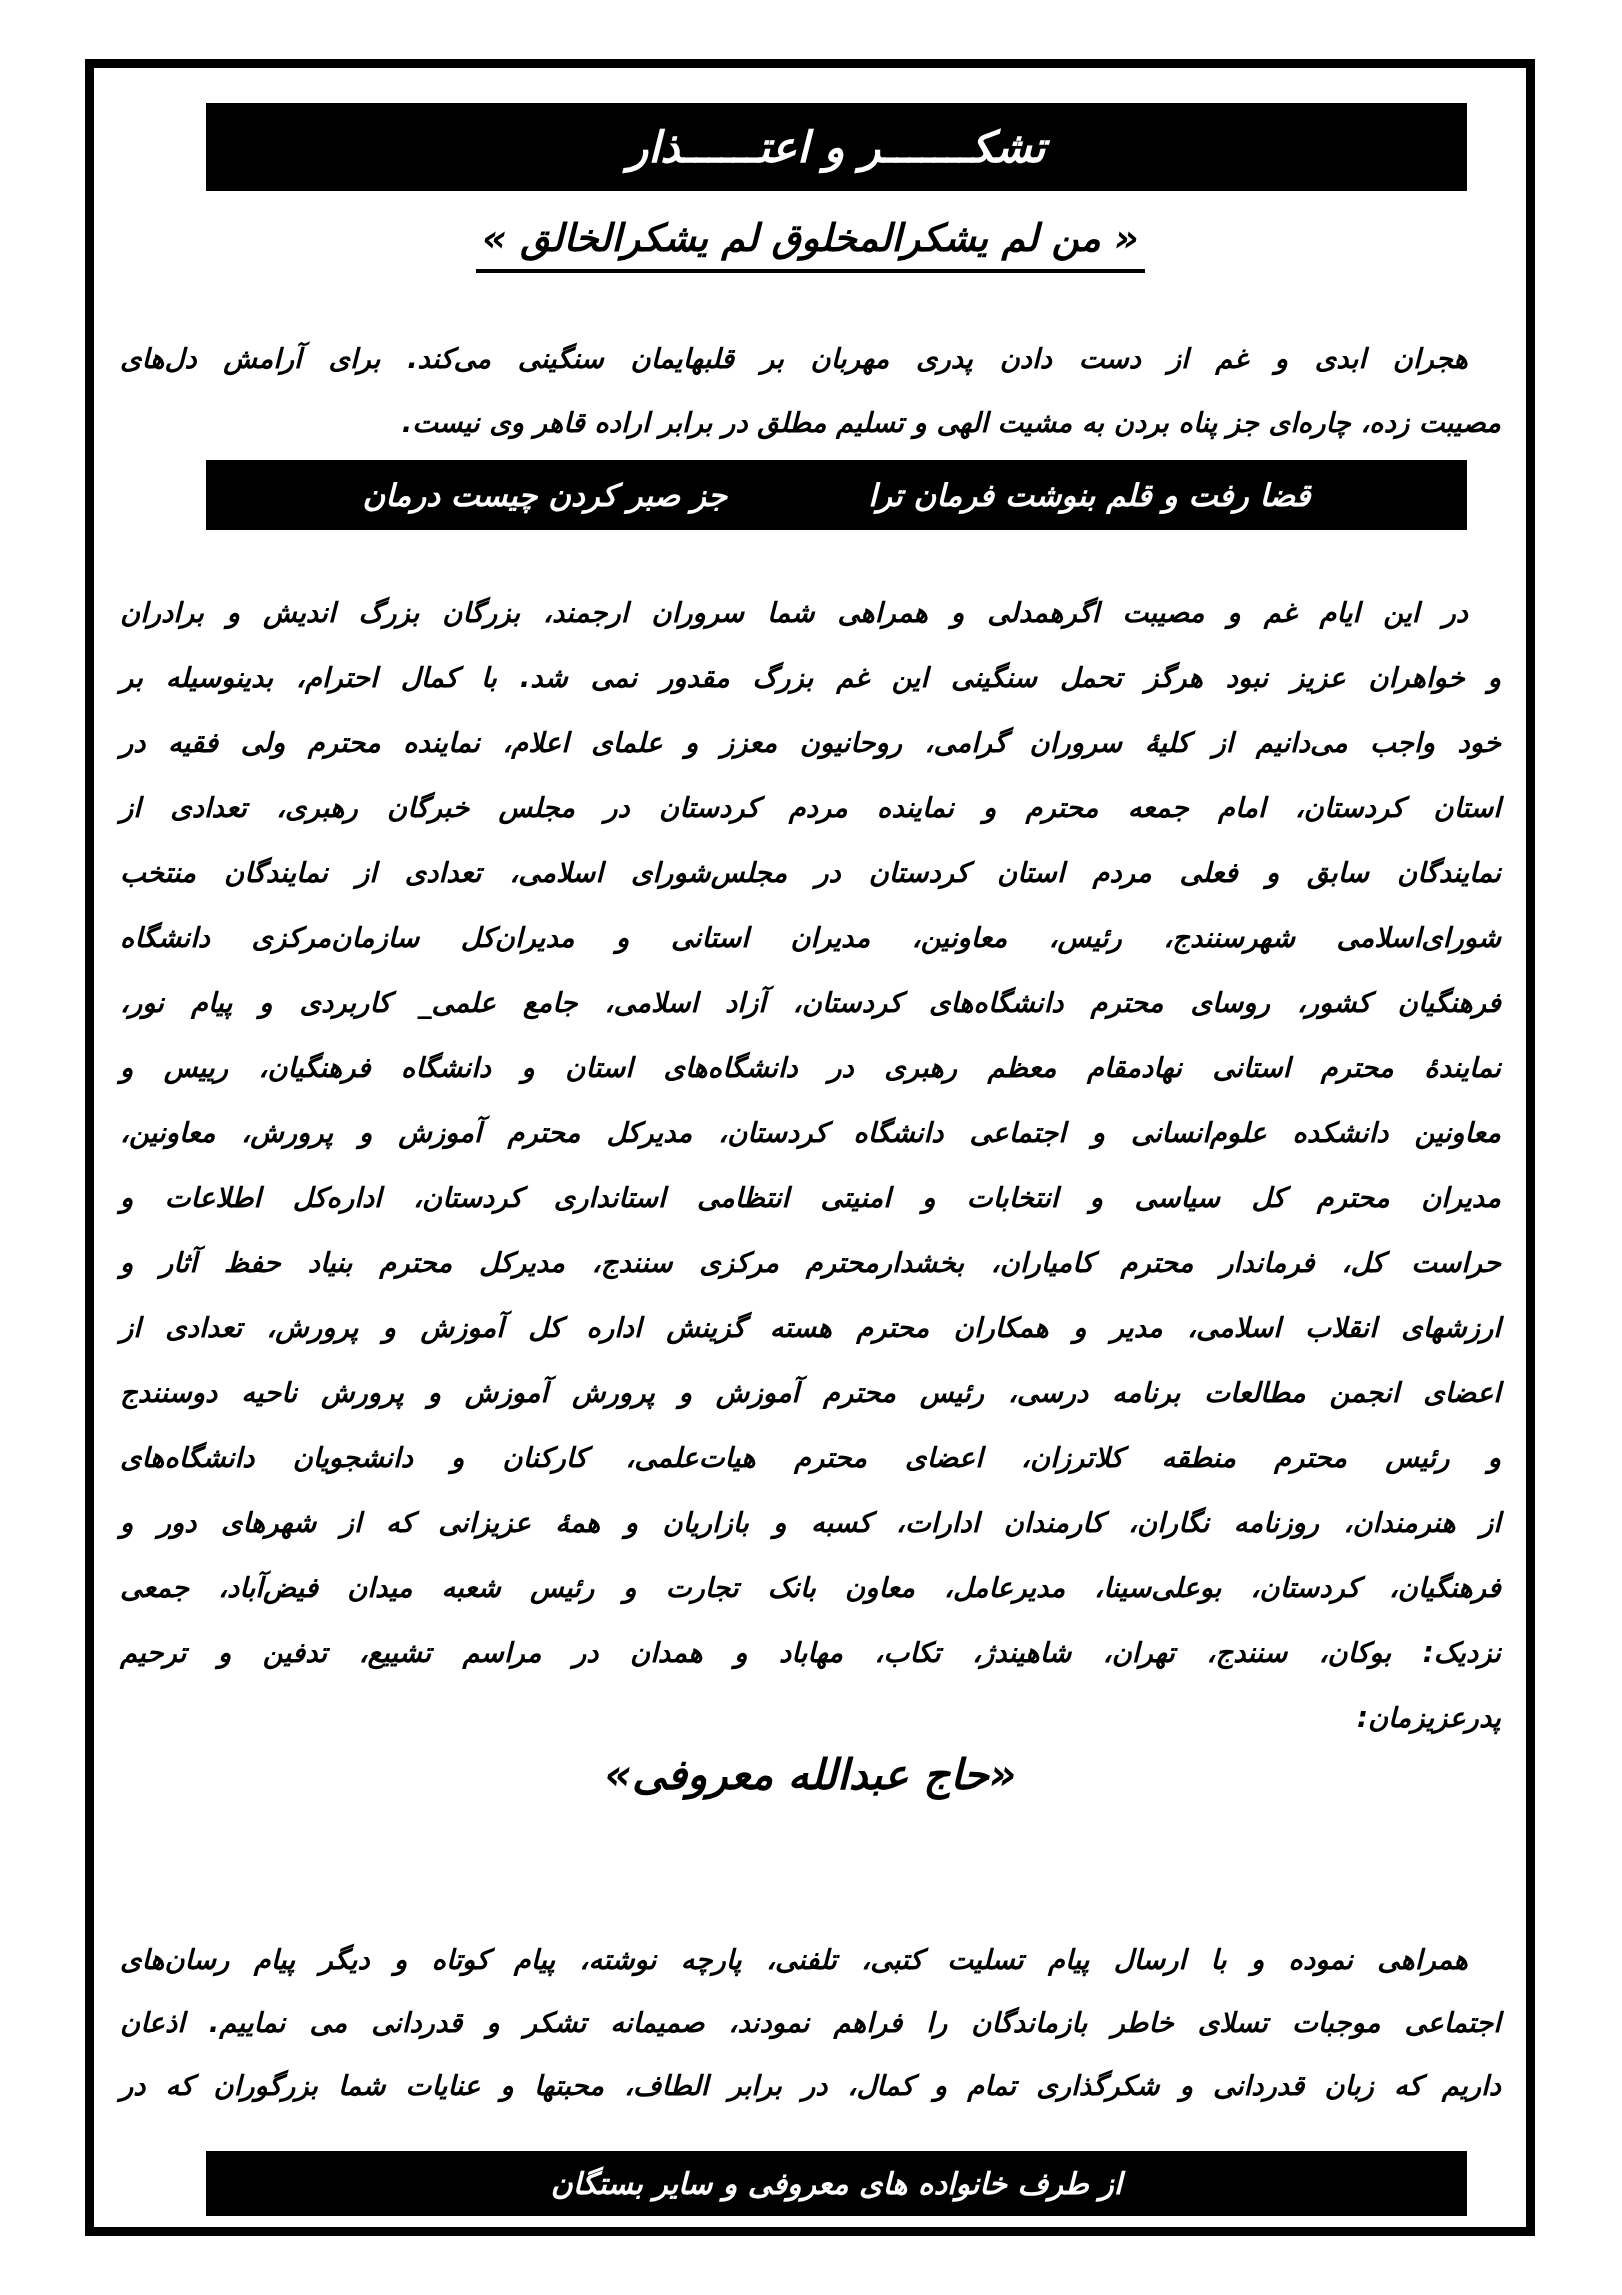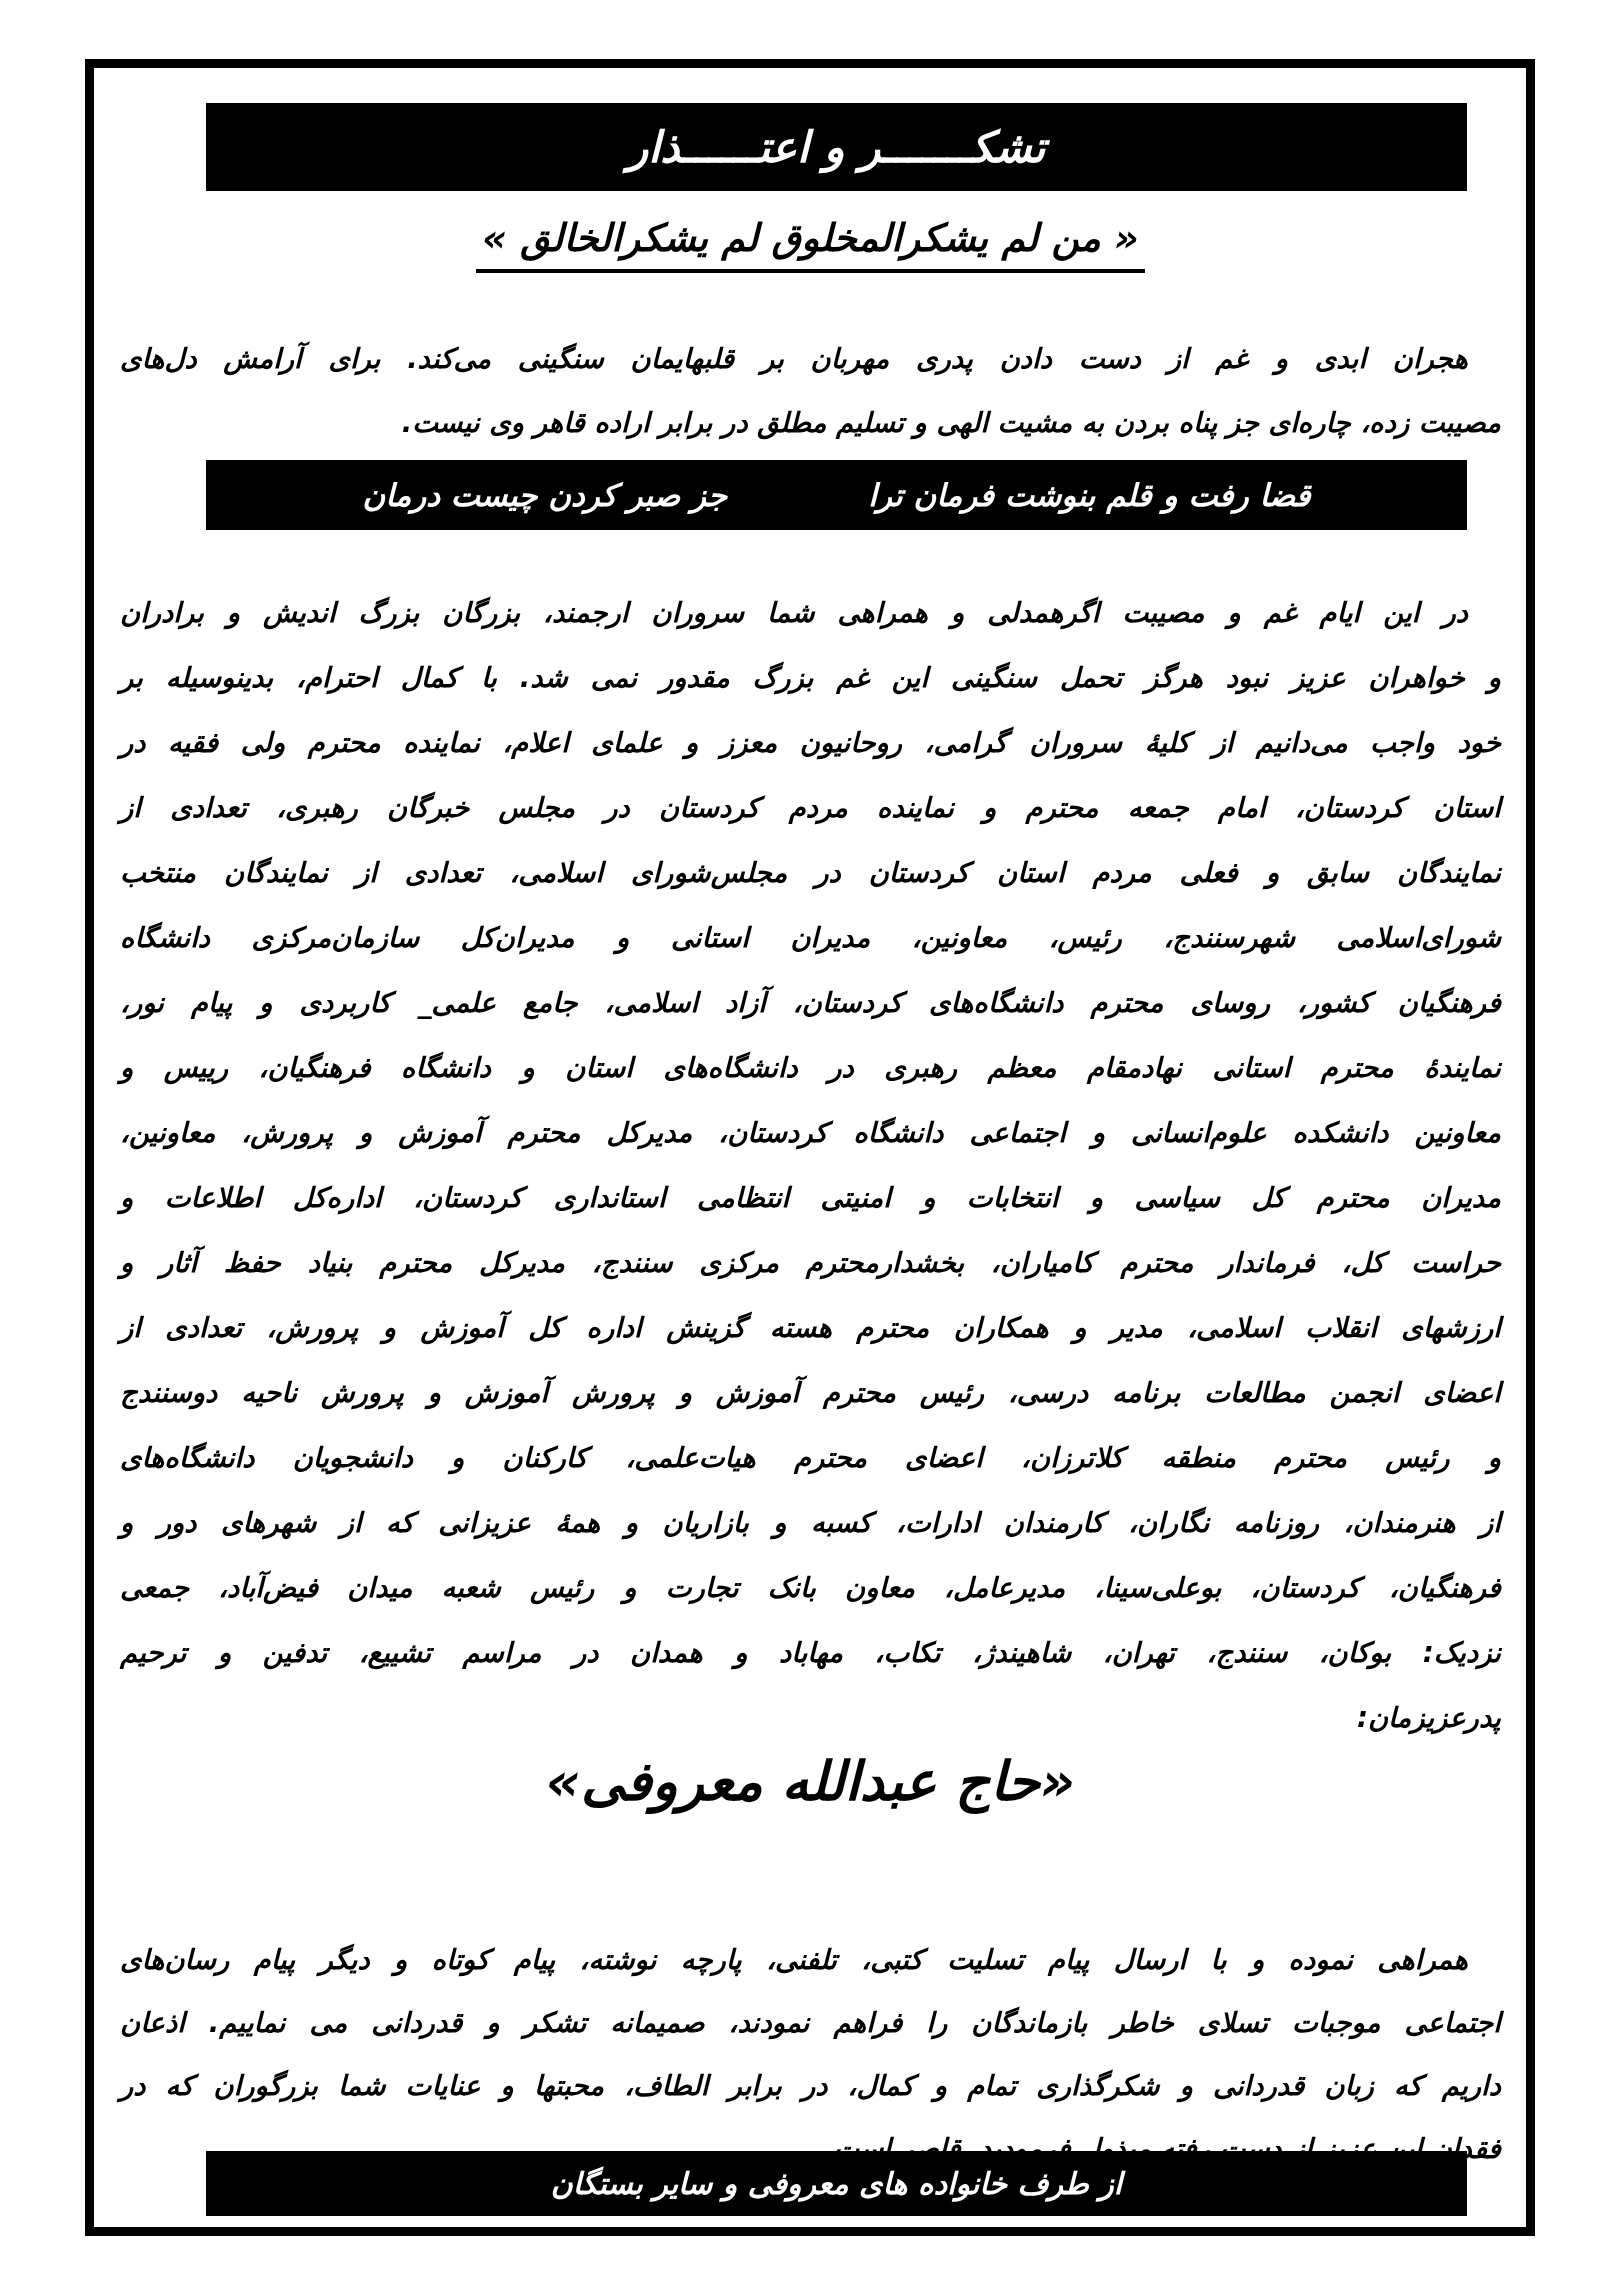--- a/index.html
+++ b/index.html
@@ -70,21 +70,21 @@
     text-justify: inter-word;
   }
   .tline.last { text-align-last: right; }
   .indent-first .tline:first-child { padding-right: 33px; box-sizing: border-box; }
   .deceased-name {
     position: absolute;
     left: 121px;
     top: 1750px;
     width: 1381px;
     text-align: center;
-    font-size: 54px;
+    font-size: 42px;
   }
   .poem-part { white-space: nowrap; }
 </style>
 </head>
 <body>
 
 <div class="page">
 
   <div class="page-border"></div>
 
@@ -126,21 +126,20 @@
       <div class="tline">نزدیک: بوکان، سنندج، تهران، شاهیندژ، تکاب، مهاباد و همدان در مراسم تشییع، تدفین و ترحیم</div>
       <div class="tline last">پدرعزیزمان:</div>
     </div>
 
   <div class="deceased-name">«حاج عبدالله معروفی»</div>
 
   <div class="textblock para3 indent-first">
       <div class="tline">همراهی نموده و با ارسال پیام تسلیت کتبی، تلفنی، پارچه نوشته، پیام کوتاه و دیگر پیام رسان‌های</div>
       <div class="tline">اجتماعی موجبات تسلای خاطر بازماندگان را فراهم نمودند، صمیمانه تشکر و قدردانی می نماییم. اذعان</div>
       <div class="tline">داریم که زبان قدردانی و شکرگذاری تمام و کمال، در برابر الطاف، محبتها و عنایات شما بزرگوران که در</div>
-      <div class="tline last">فقدان این عزیز از دست رفته مبذول فرمودید، قاصر است.</div>
     </div>
 
   <div class="bar footer-bar">
     <span>از طرف خانواده های معروفی  و سایر بستگان</span>
   </div>
 
 </div>
 
 
 </body></html>

